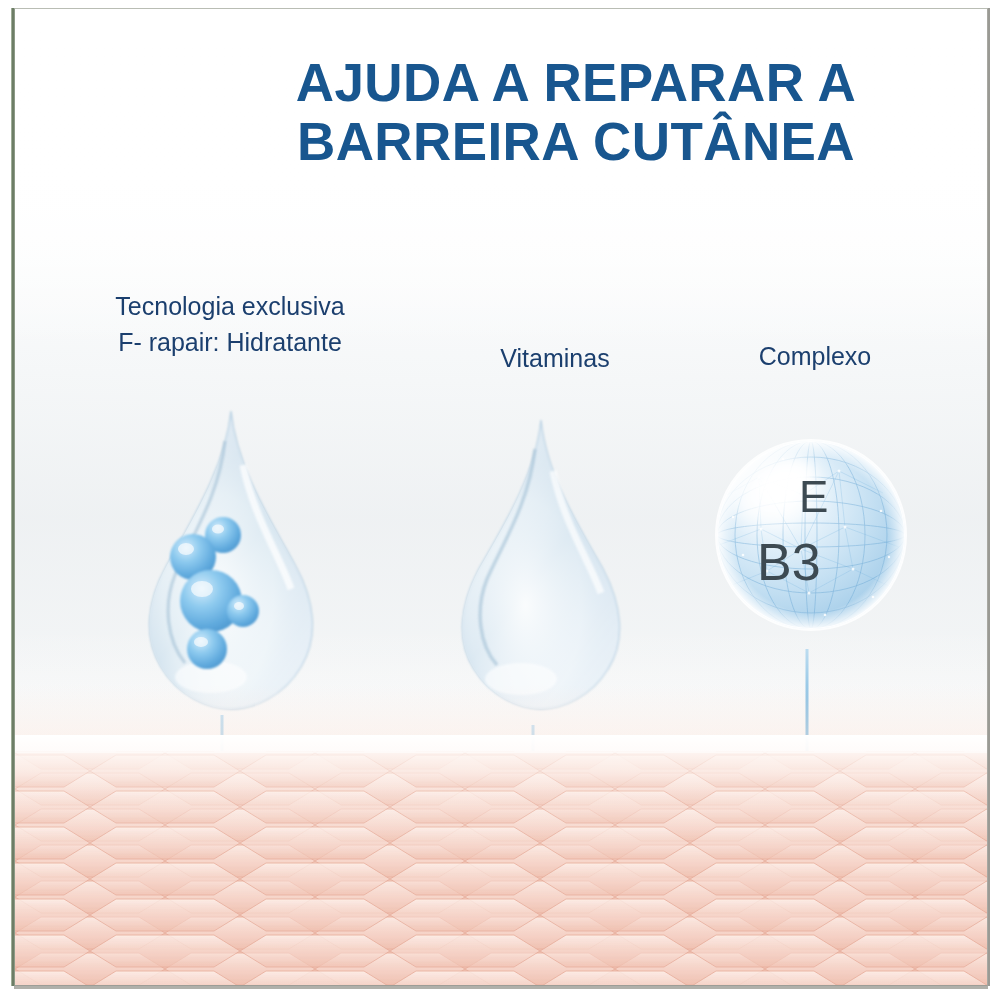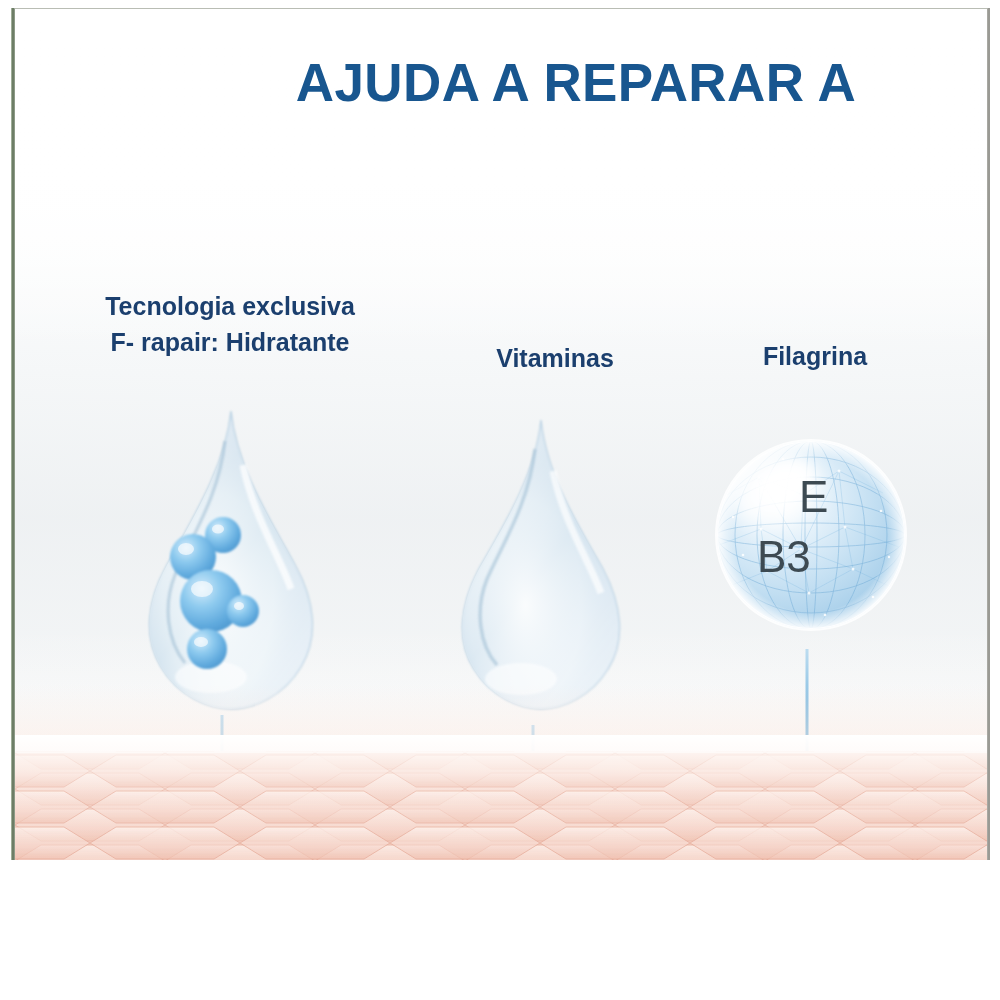--- a/index.html
+++ b/index.html
@@ -11,21 +11,21 @@
     width: 1000px;
     height: 1000px;
     overflow: hidden;
     font-family: "Liberation Sans", sans-serif;
   }
 
   
   #poster {
     position: relative;
     width: 1000px;
-    height: 860px;
+    height: 1000px;
     background: #ffffff;
     overflow: hidden;
   }
 
   .frame {
     position: absolute;
     left: 14px;
     top: 8px;
     width: 972px;
     height: 976px;
@@ -100,21 +100,21 @@
     line-height: 1.12;
     letter-spacing: 0.4px;
   }
   .title-line { display: block; white-space: nowrap; }
 
   
   .label {
     position: absolute;
     color: #1b3f6e;
     font-family: "Liberation Sans", sans-serif;
-    font-weight: 700;
+    font-weight: 400;
     font-size: 25px;
     line-height: 1.42;
     text-align: center;
     white-space: nowrap;
   }
   .label .l1, .label .l2 { display: block; }
 
   #label-1 { left: 70px;  top: 280px; width: 290px; }
   #label-2 { left: 425px; top: 332px; width: 230px; }
   #label-3 { left: 700px; top: 330px; width: 200px; }
@@ -133,21 +133,21 @@
     width: 196px; height: 196px;
   }
   .sphere-label {
     position: absolute;
     color: #3d4a52;
     font-family: "Liberation Sans", sans-serif;
     font-weight: 400;
     pointer-events: none;
   }
   #sphere-e  { left: 784px; top: 463px; font-size: 44px; }
-  #sphere-b3 { left: 742px; top: 523px; font-size: 44px; }
+  #sphere-b3 { left: 742px; top: 523px; font-size: 52px; }
 
   
   .arrow { position: absolute; }
 
   #arrow-1 { left: 186px; top: 706px; width: 42px; height: 148px; }
   #arrow-2 { left: 497px; top: 716px; width: 42px; height: 152px; }
   #arrow-3 { left: 771px; top: 640px; width: 42px; height: 152px; }
 
   
   .skin {
@@ -199,31 +199,32 @@
         <circle cx="640" cy="120" r="44"></circle>
         <circle cx="250" cy="300" r="36"></circle>
         <circle cx="905" cy="250" r="40"></circle>
       </g>
     </svg>
     <div class="hex-fade-top"></div>
     <div class="hex-fade-bottom"></div>
 
     <div class="title">
       <span class="title-line">AJUDA A REPARAR A</span>
+      <span class="title-line">BARREIRA CUTÂNEA</span>
     </div>
 
     <div class="label" id="label-1">
       <span class="l1">Tecnologia exclusiva</span>
       <span class="l2">F- rapair: Hidratante</span>
     </div>
     <div class="label" id="label-2">
       <span class="l2">Vitaminas</span>
     </div>
     <div class="label" id="label-3">
-      <span class="l1">Filagrina</span>
+      <span class="l1">Complexo</span>
     </div>
 
     <div class="drop-wrap" id="drop-1">
       <svg class="drop-svg" viewBox="0 0 196 310" width="196" height="310">
         <defs>
           <linearGradient id="d1body" x1="0.15" y1="0" x2="0.85" y2="1">
             <stop offset="0%" stop-color="#ffffff" stop-opacity="0.55"></stop>
             <stop offset="28%" stop-color="#d9e6ef" stop-opacity="0.95"></stop>
             <stop offset="52%" stop-color="#c2d8e7" stop-opacity="0.95"></stop>
             <stop offset="74%" stop-color="#e3edf4" stop-opacity="0.95"></stop>

